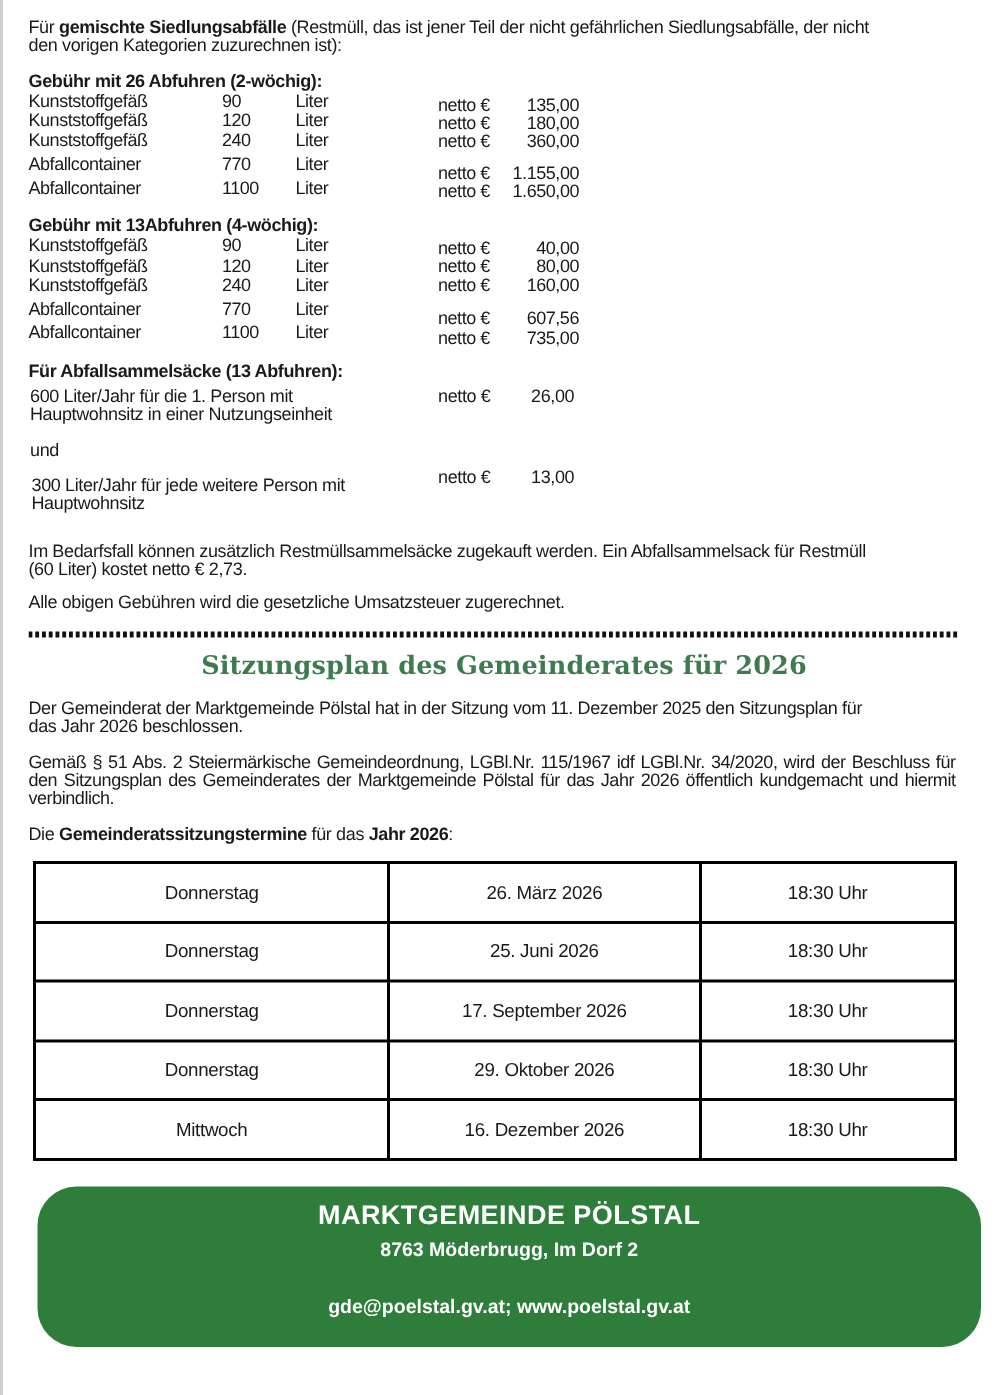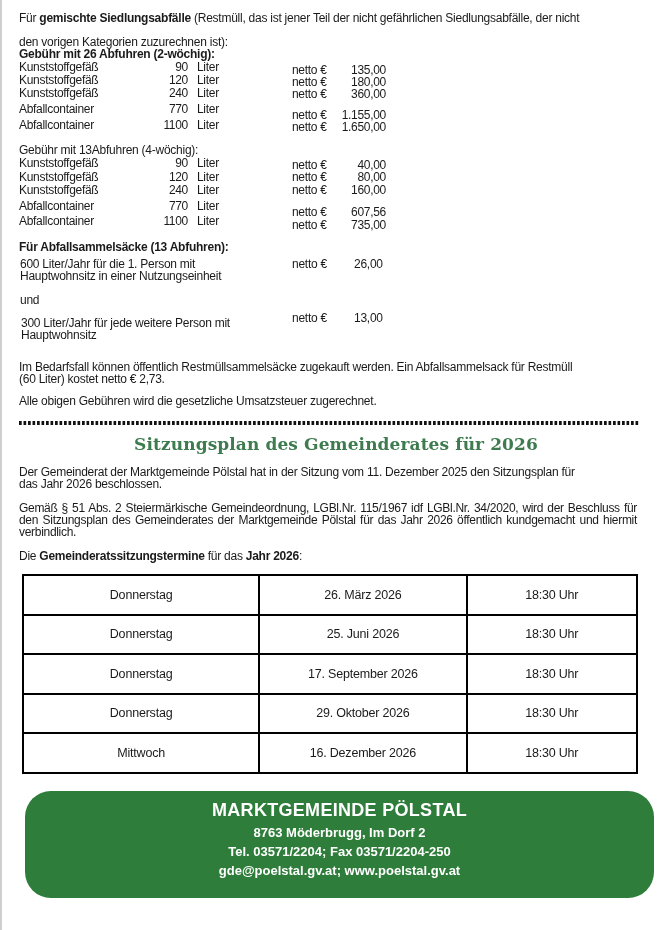--- a/index.html
+++ b/index.html
@@ -7,21 +7,21 @@
       width: 672px; height: 930px; background: #ffffff; position: relative; overflow: hidden;
       font-family: "Liberation Sans Narrow", "Liberation Sans", sans-serif;
       color: #1a1a1a;
     }
     .page-border { position: absolute; left: 0; top: 0; width: 2px; height: 930px; background: #cfcfcf; }
     .t { position: absolute; font-size: 12px; line-height: 12px; white-space: nowrap; letter-spacing: -0.25px; transform-origin: left top; }
     .para { position: absolute; left: 19px; width: 618px; font-size: 12px; line-height: 12px; letter-spacing: -0.3px; }
     .just { text-align: justify; }
     b { font-weight: bold; }
     .rowlbl { position: absolute; left: 19px; font-size: 12px; letter-spacing: -0.3px; }
-    .rownum { position: absolute; font-size: 12px; text-align: right; width: 40px; letter-spacing: -0.3px; }
+    .rownum { position: absolute; font-size: 12px; text-align: left; width: 40px; letter-spacing: -0.3px; }
     .rowunit { position: absolute; font-size: 12px; letter-spacing: -0.3px; }
     .rowcur { position: absolute; font-size: 12px; letter-spacing: -0.3px; }
     .rowval { position: absolute; font-size: 12px; text-align: right; width: 50px; letter-spacing: -0.3px; }
     .dotline {
       position: absolute; left: 19px; top: 421px; width: 620px; height: 4px;
       background-image: radial-gradient(circle, #111 1.1px, transparent 1.3px);
       background-size: 4.5px 4px;
       background-image: repeating-linear-gradient(to right, #111 0, #111 2.5px, transparent 2.5px, transparent 4.5px);
     }
     .heading {
@@ -47,21 +47,21 @@
     .footer .f5 { position: absolute; left: 0; right: 0; top: 91px; font-size: 9px; letter-spacing: -0.2px; }
   </style>
 </head>
 <body>
 
 <div class="page-border"></div>
 
 <div class="t" style="left:19px; top:12px;">
   <span>Für </span><b>gemischte Siedlungsabfälle</b><span> (Restmüll, das ist jener Teil der nicht gefährlichen Siedlungsabfälle, der nicht</span>
 </div>
-<div class="t" style="left:19px; top:24px;margin-top:12px;">den vorigen Kategorien zuzurechnen ist):</div>
+<div class="t" style="left:19px; top:24px;">den vorigen Kategorien zuzurechnen ist):</div>
 
 <div class="t" style="left:19px; top:48px; font-weight:bold;">Gebühr mit 26 Abfuhren (2-wöchig):</div>
 <div id="fees26">
     <div class="rowlbl" style="top:60px;">Kunststoffgefäß</div>
     <div class="rownum" style="left:148px; top:60px;">90</div>
     <div class="rowunit" style="left:197px; top:60px;">Liter</div>
     <div class="rowcur" style="left:292px; top:63px;">netto €</div>
     <div class="rowval" style="left:336px; top:63px;">135,00</div>
     <div class="rowlbl" style="top:73px;">Kunststoffgefäß</div>
     <div class="rownum" style="left:148px; top:73px;">120</div>
@@ -78,21 +78,21 @@
     <div class="rowunit" style="left:197px; top:102px;">Liter</div>
     <div class="rowcur" style="left:292px; top:108px;">netto €</div>
     <div class="rowval" style="left:336px; top:108px;">1.155,00</div>
     <div class="rowlbl" style="top:118px;">Abfallcontainer</div>
     <div class="rownum" style="left:148px; top:118px;">1100</div>
     <div class="rowunit" style="left:197px; top:118px;">Liter</div>
     <div class="rowcur" style="left:292px; top:120px;">netto €</div>
     <div class="rowval" style="left:336px; top:120px;">1.650,00</div>
   </div>
 
-<div class="t" style="left:19px; top:144px; font-weight:normal;">Gebühr mit 13Abfuhren (4-wöchig):</div>
+<div class="t" style="left:19px; top:144px; font-weight:bold;">Gebühr mit 13Abfuhren (4-wöchig):</div>
 <div id="fees13">
     <div class="rowlbl" style="top:156px;">Kunststoffgefäß</div>
     <div class="rownum" style="left:148px; top:156px;">90</div>
     <div class="rowunit" style="left:197px; top:156px;">Liter</div>
     <div class="rowcur" style="left:292px; top:158px;">netto €</div>
     <div class="rowval" style="left:336px; top:158px;">40,00</div>
     <div class="rowlbl" style="top:170px;">Kunststoffgefäß</div>
     <div class="rownum" style="left:148px; top:170px;">120</div>
     <div class="rowunit" style="left:197px; top:170px;">Liter</div>
     <div class="rowcur" style="left:292px; top:170px;">netto €</div>
@@ -118,21 +118,21 @@
 <div class="t" style="left:20px; top:258px;">600 Liter/Jahr für die 1. Person mit</div>
 <div class="t" style="left:20px; top:270px;">Hauptwohnsitz in einer Nutzungseinheit</div>
 <div class="t" style="left:292px; top:258px;">netto €</div>
 <div class="t" style="left:354px; top:258px;">26,00</div>
 <div class="t" style="left:20px; top:294px;">und</div>
 <div class="t" style="left:21px; top:317px;">300 Liter/Jahr für jede weitere Person mit</div>
 <div class="t" style="left:21px; top:329px;">Hauptwohnsitz</div>
 <div class="t" style="left:292px; top:312px;">netto €</div>
 <div class="t" style="left:354px; top:312px;">13,00</div>
 
-<div class="t" style="left:19px; top:361px;">Im Bedarfsfall können öffentlich Restmüllsammelsäcke zugekauft werden. Ein Abfallsammelsack für Restmüll</div>
+<div class="t" style="left:19px; top:361px;">Im Bedarfsfall können zusätzlich Restmüllsammelsäcke zugekauft werden. Ein Abfallsammelsack für Restmüll</div>
 <div class="t" style="left:19px; top:373px;">(60 Liter) kostet netto € 2,73.</div>
 <div class="t" style="left:19px; top:395px;">Alle obigen Gebühren wird die gesetzliche Umsatzsteuer zugerechnet.</div>
 
 <div class="dotline"></div>
 
 <div class="heading">Sitzungsplan des Gemeinderates für 2026</div>
 
 <div class="t" style="left:19px; top:466px;">Der Gemeinderat der Marktgemeinde Pölstal hat in der Sitzung vom 11. Dezember 2025 den Sitzungsplan für</div>
 <div class="t" style="left:19px; top:478px;">das Jahr 2026 beschlossen.</div>
 
@@ -173,15 +173,14 @@
         <td>Mittwoch</td>
         <td>16. Dezember 2026</td>
         <td>18:30 Uhr</td>
       </tr>
     </tbody>
 </table>
 
 <div class="footer">
   <div class="f1">MARKTGEMEINDE PÖLSTAL</div>
   <div class="f2">8763 Möderbrugg, Im Dorf 2</div>
-  <div class="f3">Tel. 03571/2204; Fax 03571/2204-250</div>
   <div class="f4">gde@poelstal.gv.at; www.poelstal.gv.at</div>
 </div>
 
 </body></html>

